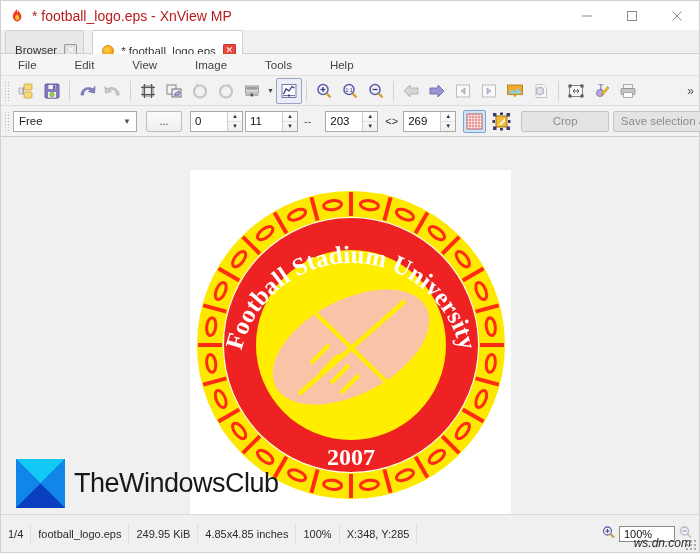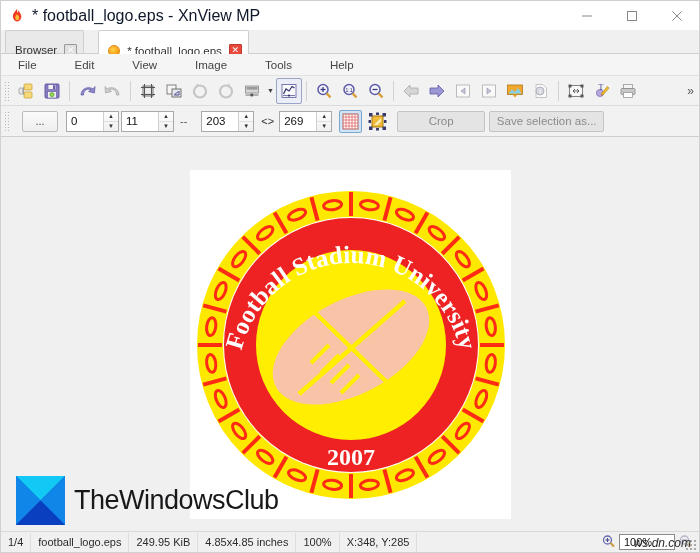--- a/index.html
+++ b/index.html
@@ -31,22 +31,22 @@
     flex: 0 0 auto;
     position: relative;
   }
   .title-icon {
     width: 16px; height: 16px;
     margin-left: 8px; margin-right: 7px;
     position: relative;
     flex: 0 0 auto;
   }
   .title-text {
-    font-size: 16px;
-    color: #0f172a;
+    font-size: 14px;
+    color: #b91c1c;
     white-space: nowrap;
   }
   .win-btns {
     position: absolute;
     right: 0; top: 0;
     height: 29px;
     display: flex;
   }
   .win-btn {
     width: 45px; height: 29px;
@@ -67,21 +67,21 @@
   .tab {
     height: 23px;
     display: flex;
     align-items: center;
     padding: 16px 6px 0 9px;
     font-size: 11.5px;
     color: #333;
     background: #e9e9e9;
     border: 1px solid #cfcfcf;
     border-bottom: none;
-    margin-right: 14px;
+    margin-right: 8px;
     border-radius: 2px 2px 0 0;
     white-space: nowrap;
   }
   .tab.active {
     background: #ffffff;
     height: 24px;
     margin-bottom: -1px;
   }
   .tab-close {
     width: 13px; height: 13px;
@@ -309,21 +309,21 @@
   .wm-text {
     font-size: 27px;
     color: #17181a;
     margin-left: 9px;
     letter-spacing: -0.5px;
     white-space: nowrap;
   }
 
   
   .statusbar {
-    height: 21px;
+    height: 38px;
     background: #f0f0f0;
     border-top: 1px solid #d8d8d8;
     display: flex;
     align-items: center;
     font-size: 11px;
     color: #2b2b2b;
     flex: 0 0 auto;
     position: relative;
     justify-content: center;
   }
@@ -585,20 +585,24 @@
         <rect x="2" y="6.5" width="14" height="6" rx="1" fill="#c8c8c8" stroke="#8a8a8a" stroke-width="0.8"></rect>
         <rect x="4.5" y="10.5" width="9" height="5" fill="#fdfdfd" stroke="#9a9a9a" stroke-width="0.8"></rect>
       </svg>
     </div>
     <div class="tb-overflow">»</div>
   </div>
 
   <div class="selbar">
     <div class="grip"></div>
 
+    <div class="combo">
+      <span class="cv">Free</span>
+      <span class="chev">▼</span>
+    </div>
 
     <div class="btn-ellipsis">...</div>
 
     <div class="spin">
       <div class="sv">0</div>
       <div class="sbtns">
         <span>▲</span>
         <span>▼</span>
       </div>
     </div>

